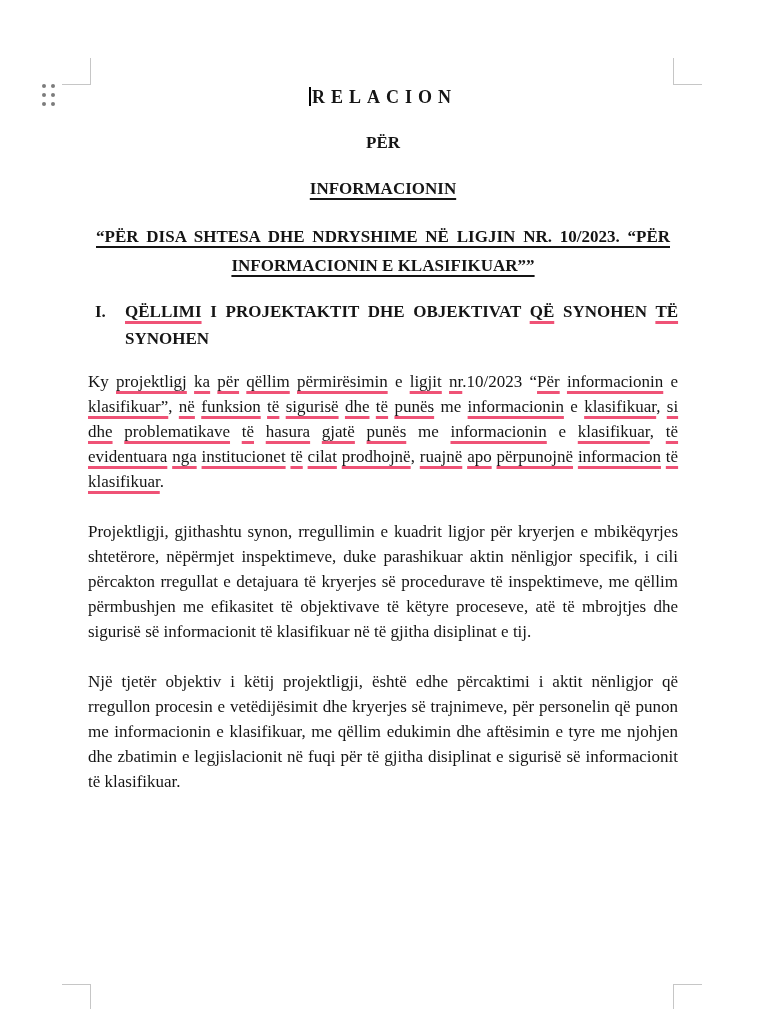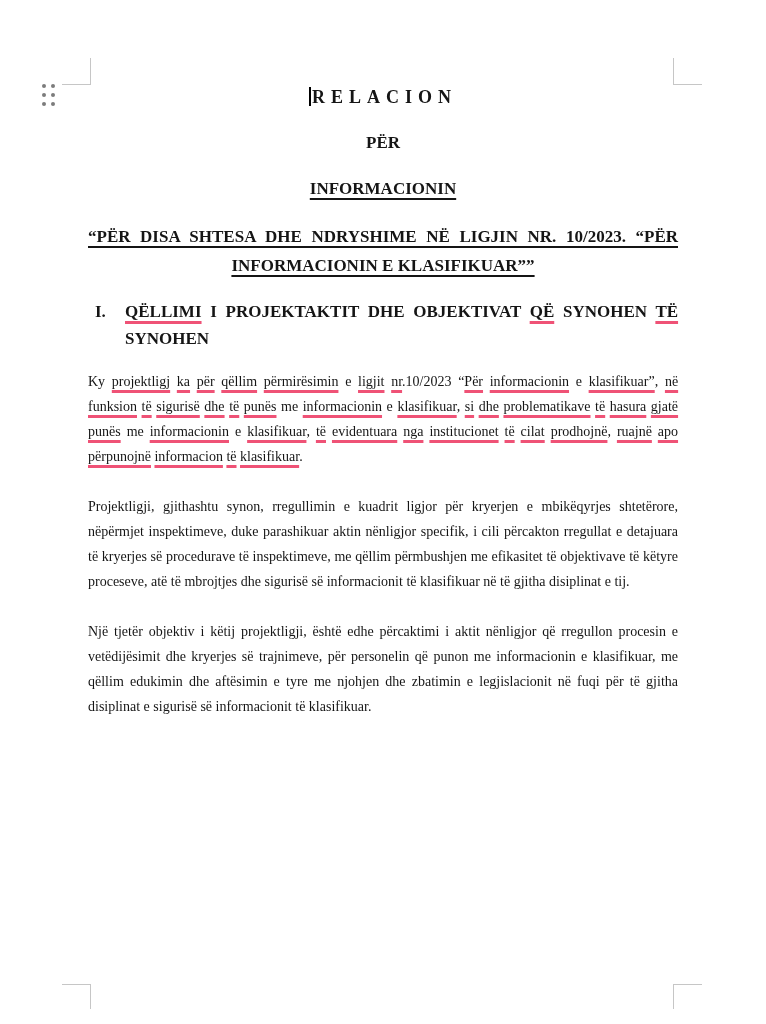--- a/index.html
+++ b/index.html
@@ -40,30 +40,30 @@
   .title-main{font-size:18px;letter-spacing:6px;}
   .u-line{text-decoration:underline;text-decoration-thickness:1.5px;text-underline-offset:4px;}
   .caret{
     display:inline-block;width:2px;height:19px;background:#000;
     vertical-align:-3px;margin-right:1px;letter-spacing:0;
   }
   .subject{
     font-weight:700;font-size:17px;line-height:29px;
     text-align:justify;text-align-last:center;
     text-decoration:underline;text-decoration-thickness:1.5px;text-underline-offset:4px;
-    margin:0 0 18px;
+    margin:0 8px 18px;
   }
   .section-head{
     display:flex;font-weight:700;font-size:17px;line-height:27px;
     margin:0 0 17px;padding-left:7px;
   }
   .section-num{width:30px;flex:none;}
   .section-title{flex:1;text-align:justify;}
   .para{
-    font-size:14px;line-height:25px;text-align:justify;
+    font-size:17px;line-height:25px;text-align:justify;
     margin:0 0 25px;cursor:text;
   }
   .para-cut{text-align-last:justify;margin-bottom:0;}
   .spell{
     text-decoration:underline;
     text-decoration-color:var(--spell);
     text-decoration-thickness:3px;
     text-underline-offset:4px;
     text-decoration-skip-ink:none;
     margin-top:45px;

